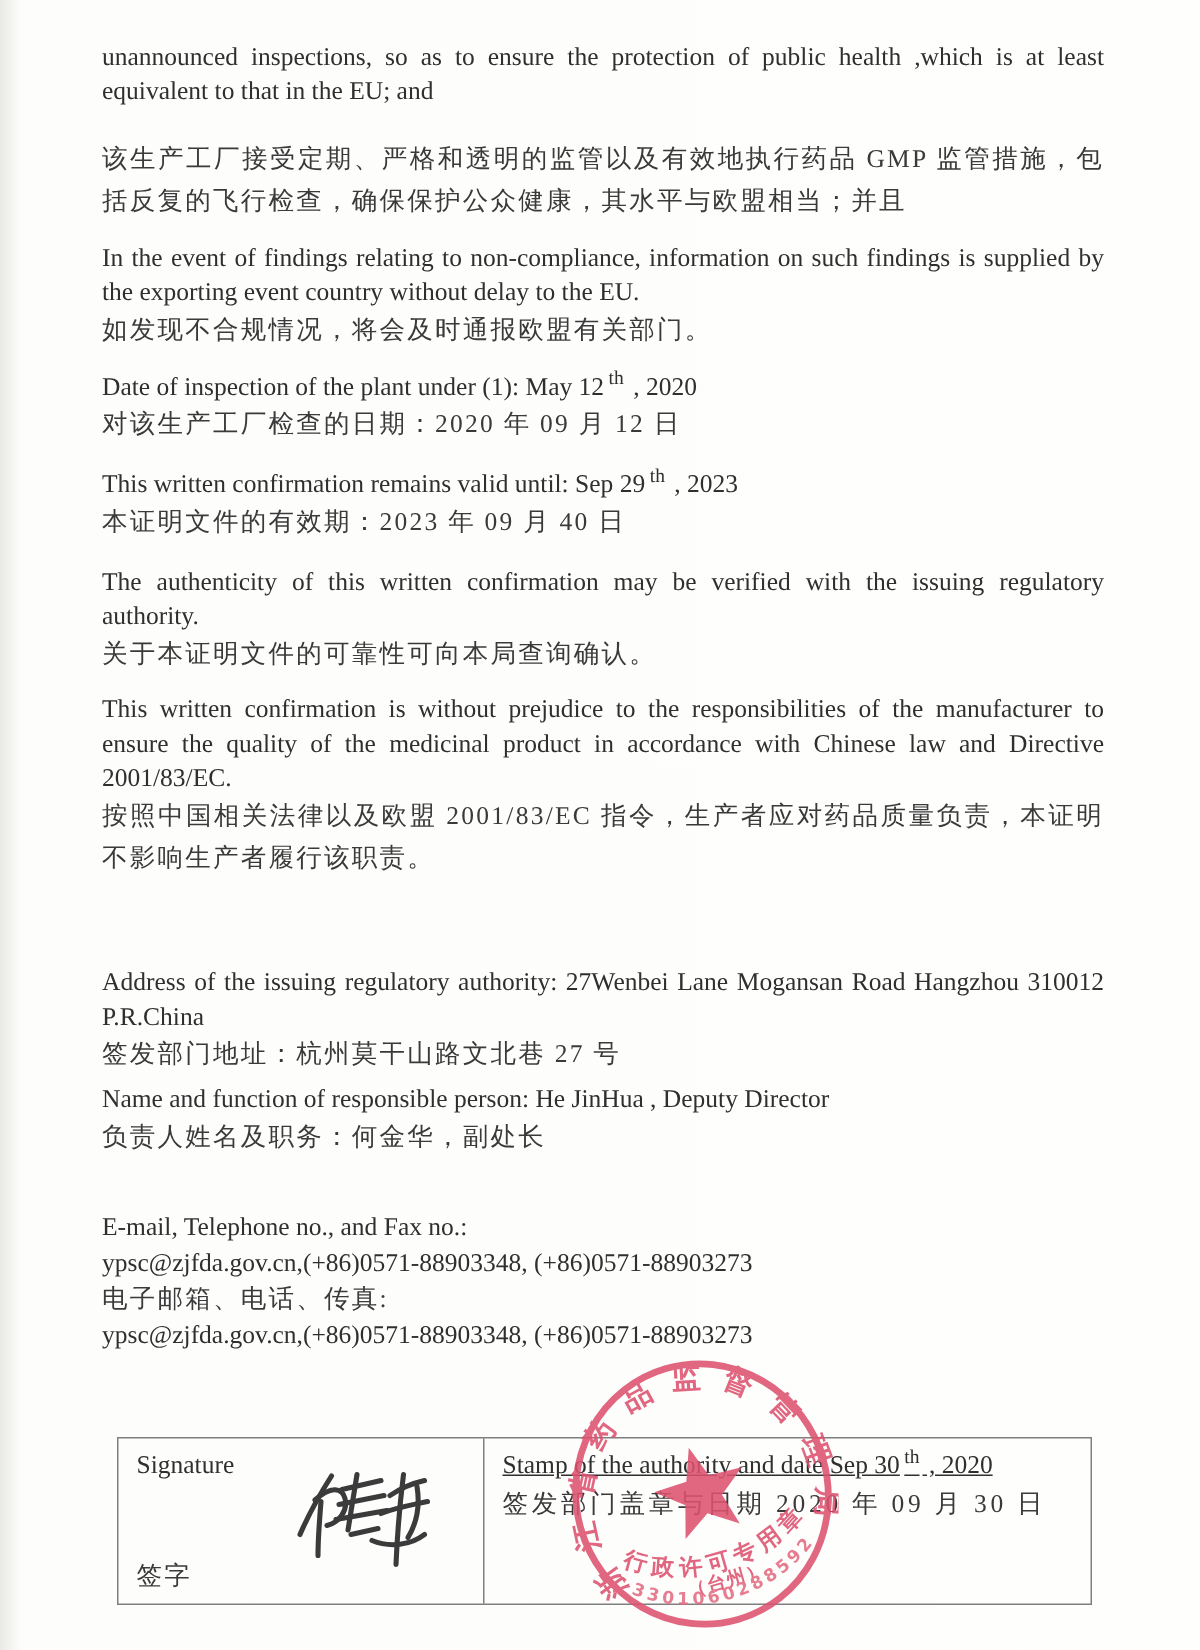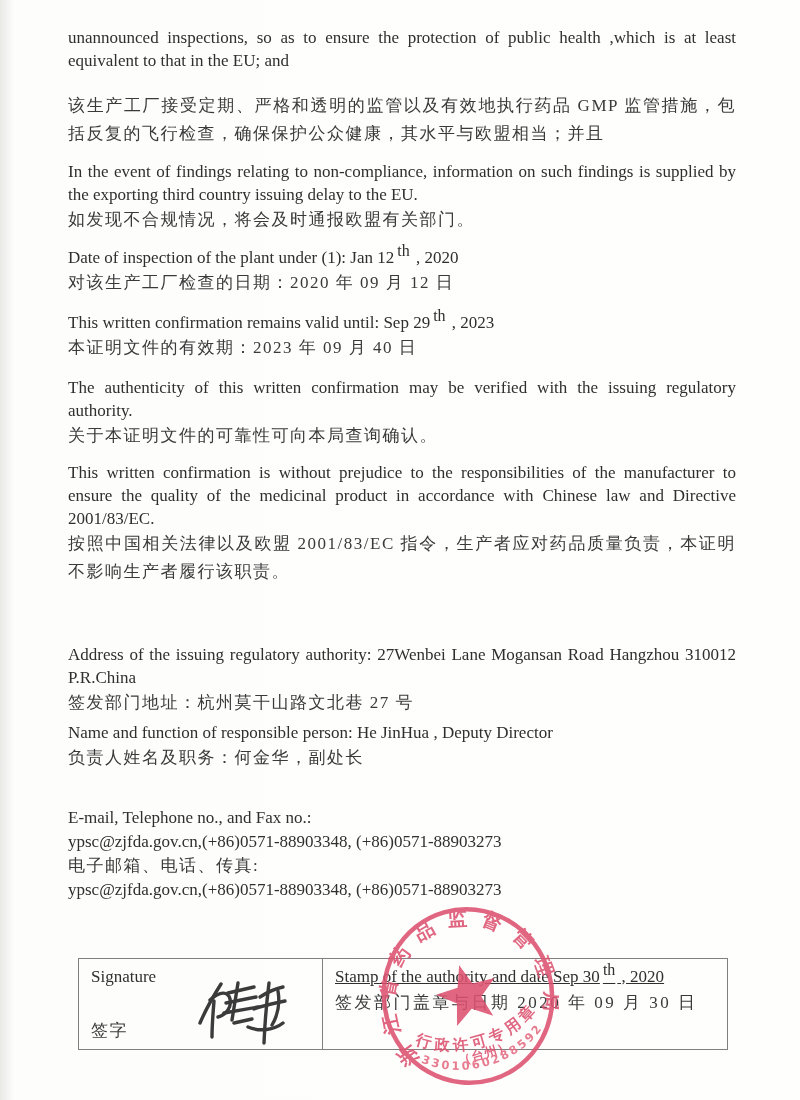--- a/index.html
+++ b/index.html
@@ -12,24 +12,24 @@
   }
   .page{
     position:absolute;left:0;top:0;width:800px;height:1100px;
     background:linear-gradient(90deg,#e9e9e6 0px,#fdfdfc 14px,#fefefd 100%);
   }
   .block{position:absolute;left:68px;right:64px;}
   p{margin:0;color:#2f2f2f;}
   .en{font-size:17px;line-height:23px;}
   .just{text-align:justify;}
   .cn{font-size:17px;line-height:28px;letter-spacing:1.5px;color:#3a3a3a;}
-  sup{font-size:16px;line-height:0;margin:0 2px 0 3px;}
+  sup{font-size:13px;line-height:0;margin:0 2px 0 3px;}
   
   .sig-table{
-    position:absolute;left:78px;top:958px;width:650px;height:92px;
+    position:absolute;left:78px;top:958px;width:650px;height:112px;
     border:1px solid rgba(105,105,105,.85);
     display:flex;box-sizing:border-box;background:transparent;
   }
   .cell-left{
     width:244px;box-sizing:border-box;
     border-right:1px solid rgba(105,105,105,.85);
     display:flex;flex-direction:column;justify-content:space-between;
     padding:6px 12px 8px 12px;
   }
   .cell-right{flex:1;box-sizing:border-box;padding:6px 12px;}
@@ -46,26 +46,26 @@
 
   <div class="block" style="top:26px">
     <p class="en just">unannounced inspections, so as to ensure the protection of public health ,which is at least equivalent to that in the EU; and</p>
   </div>
 
   <div class="block" style="top:92px">
     <p class="cn just">该生产工厂接受定期、严格和透明的监管以及有效地执行药品 GMP 监管措施，包括反复的飞行检查，确保保护公众健康，其水平与欧盟相当；并且</p>
   </div>
 
   <div class="block" style="top:160px">
-    <p class="en just">In the event of findings relating to non-compliance, information on such findings is supplied by the exporting third country issuing delay to the EU.</p>
+    <p class="en just">In the event of findings relating to non-compliance, information on such findings is supplied by the exporting event country without delay to the EU.</p>
     <p class="cn">如发现不合规情况，将会及时通报欧盟有关部门。</p>
   </div>
 
   <div class="block" style="top:246px">
-    <p class="en"><span>Date of inspection of the plant under (1): Jan 12</span><sup>th</sup><span> , 2020</span></p>
+    <p class="en"><span>Date of inspection of the plant under (1): May 12</span><sup>th</sup><span> , 2020</span></p>
     <p class="cn">对该生产工厂检查的日期：2020 年 09 月 12 日</p>
   </div>
 
   <div class="block" style="top:311px">
     <p class="en"><span>This written confirmation remains valid until: Sep 29</span><sup>th</sup><span> , 2023</span></p>
     <p class="cn">本证明文件的有效期：2023 年 09 月 40 日</p>
   </div>
 
   <div class="block" style="top:376px">
     <p class="en just">The authenticity of this written confirmation may be verified with the issuing regulatory authority.</p>

